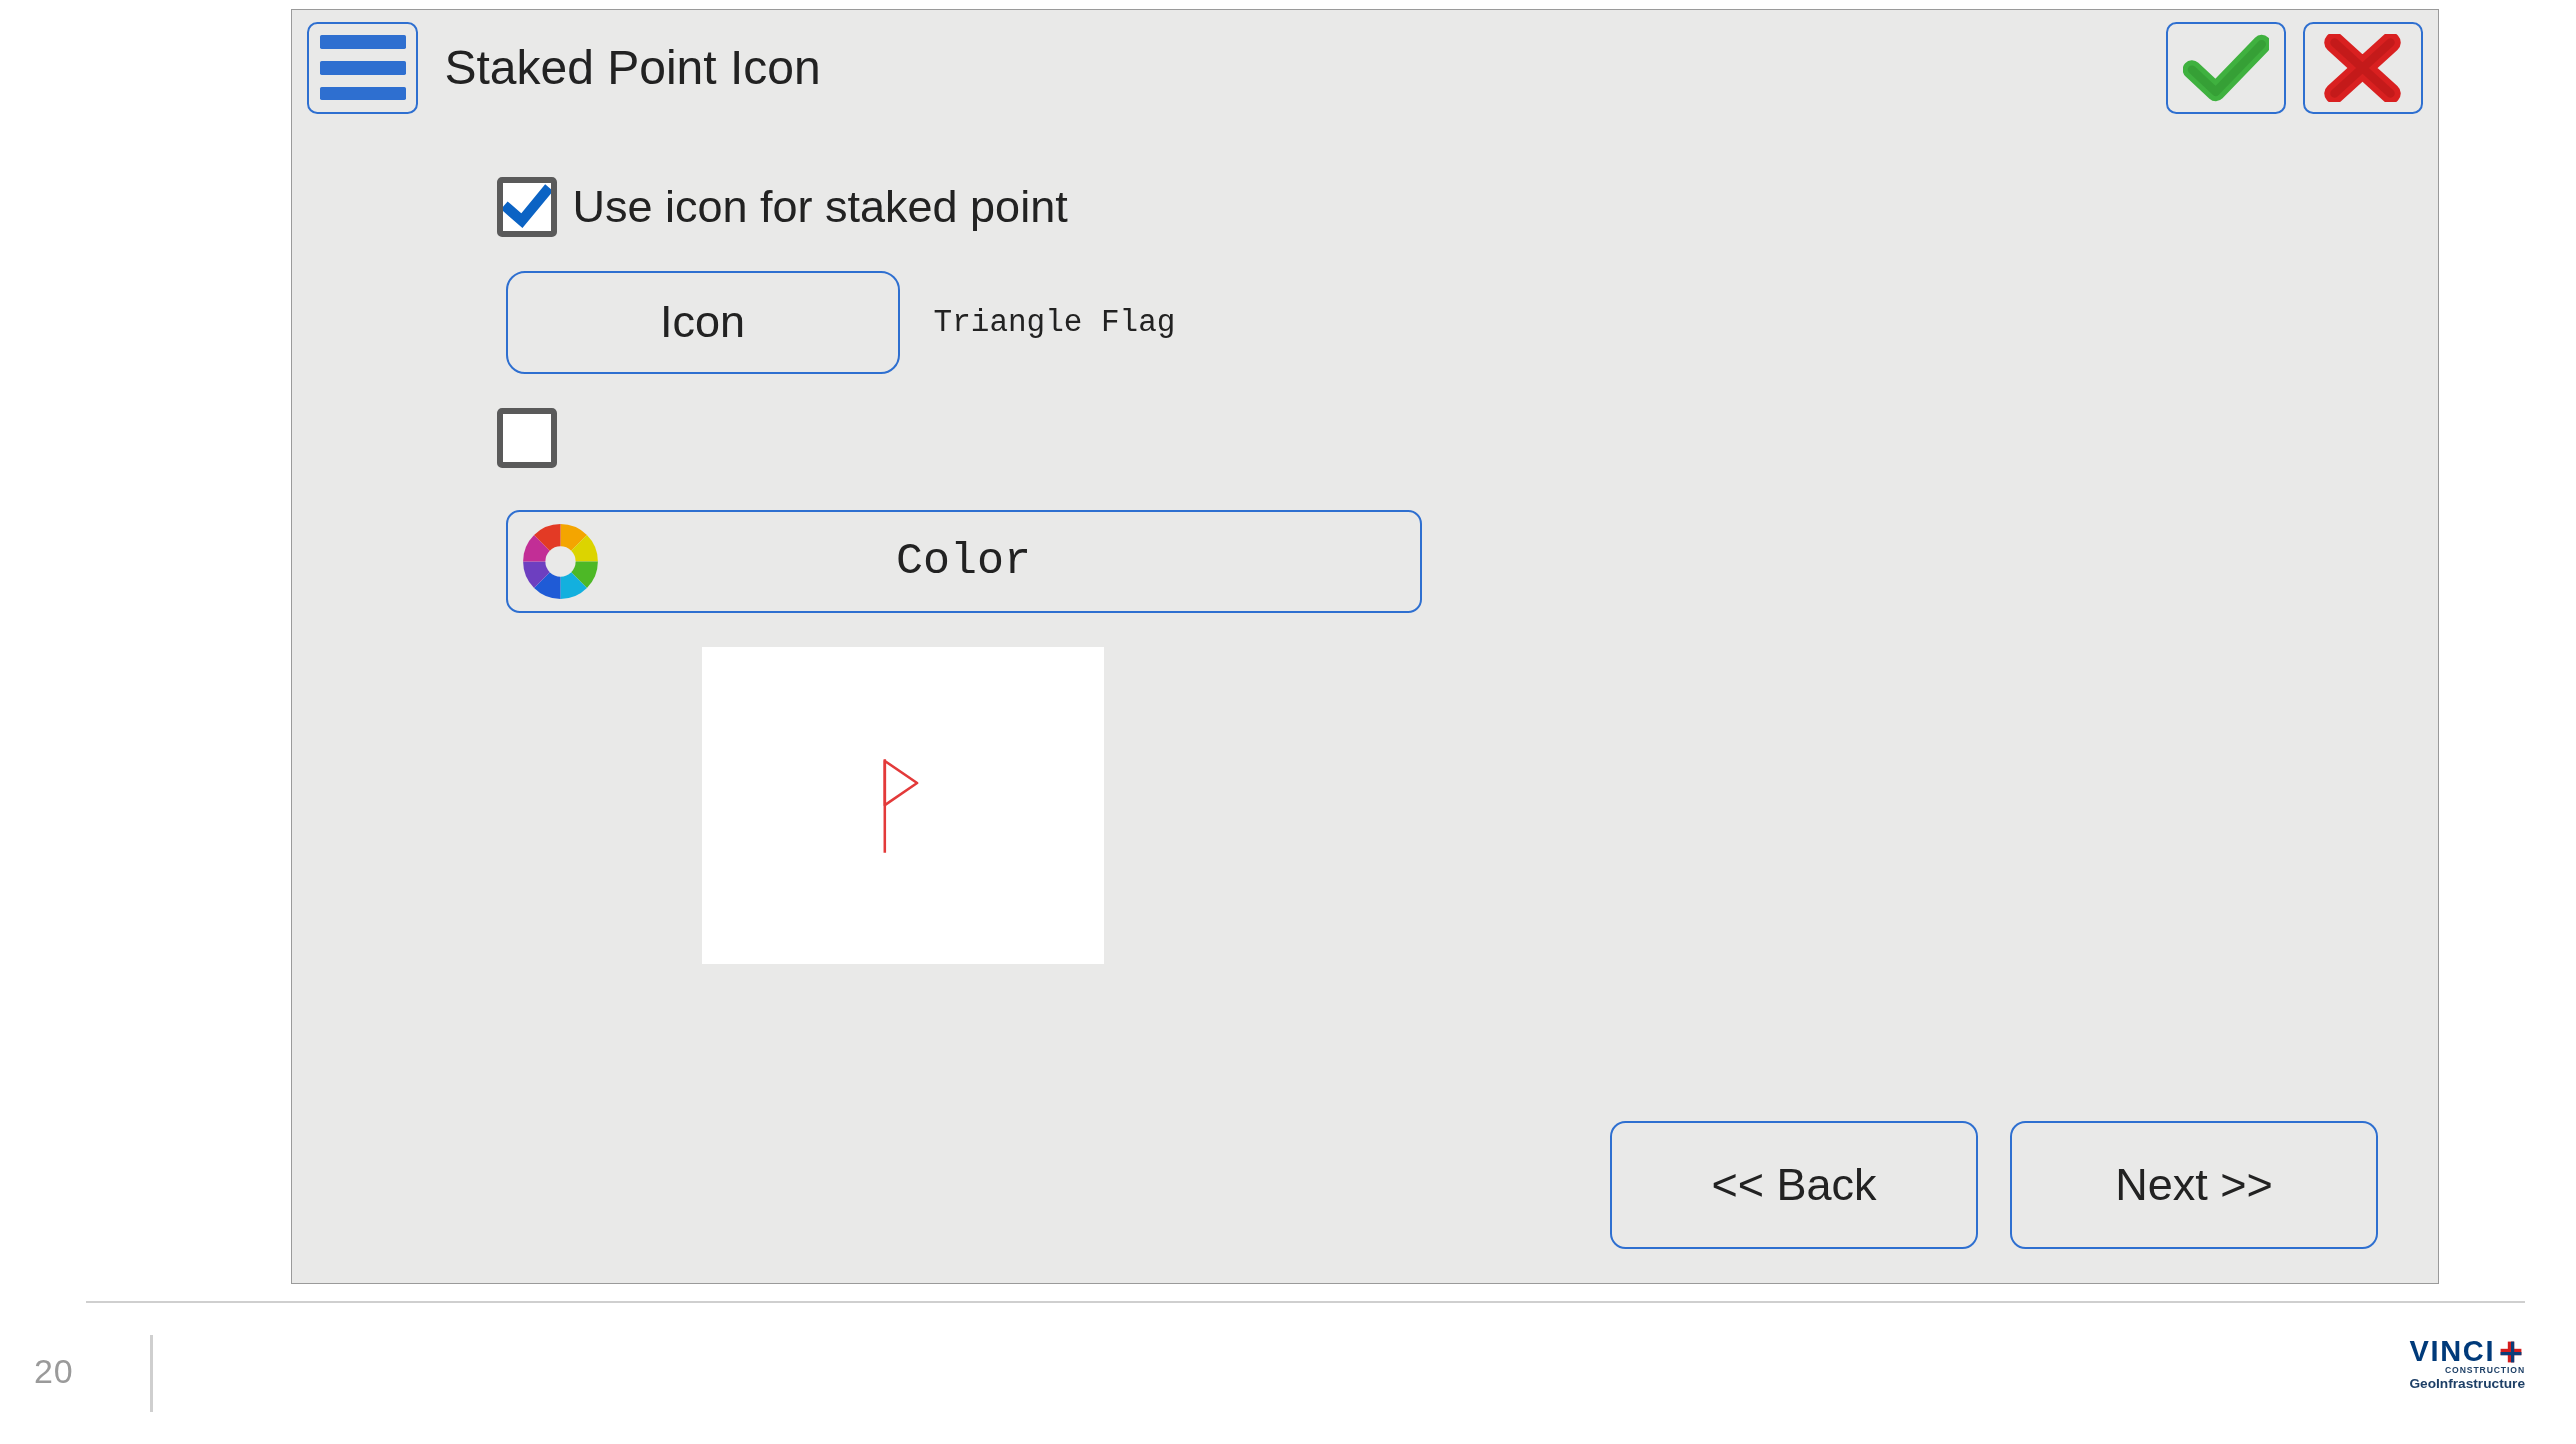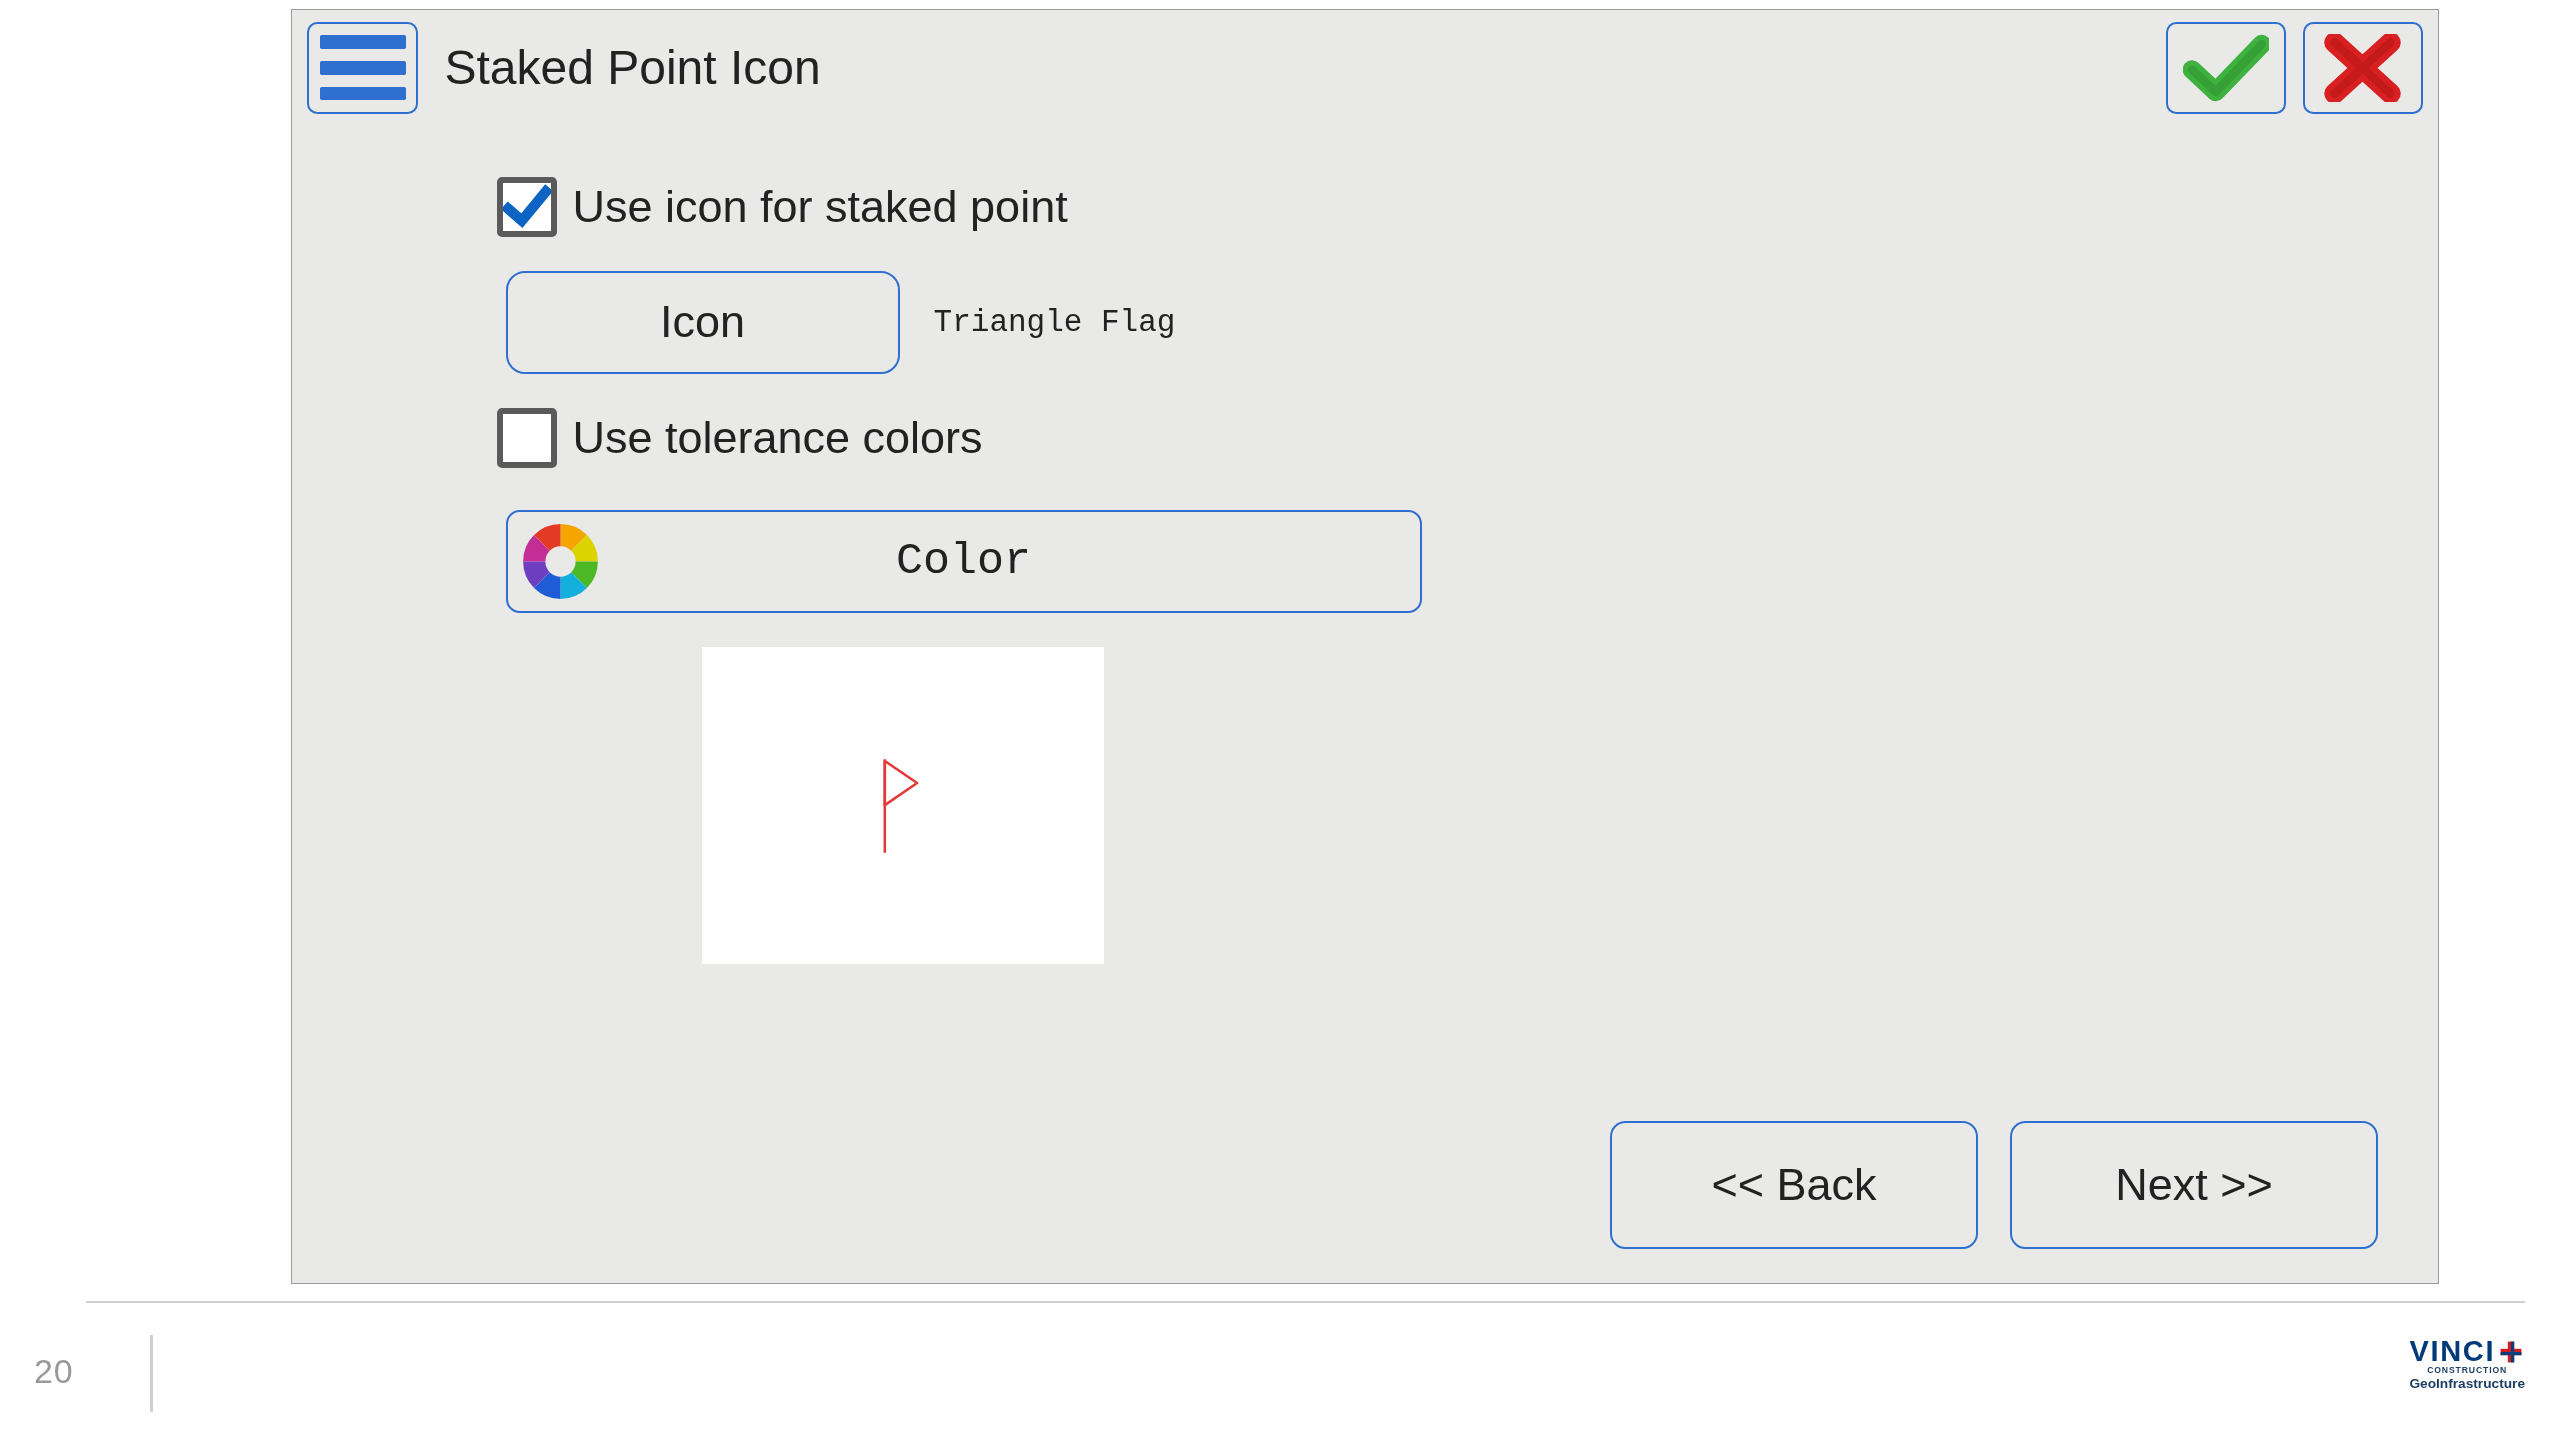--- a/index.html
+++ b/index.html
@@ -35,21 +35,21 @@
     left: 150px;
     top: 1335px;
     width: 2.6px;
     height: 77px;
     background: #cfcfcf;
   }
   .brand-block {
     position: absolute;
     right: 51px;
     top: 1335px;
-    text-align: center;
+    text-align: right;
     font-size: 19px;
     font-weight: 700;
     color: #003a7a;
   }
   .brand-line1 { display: flex; align-items: center; gap: 3.4px; letter-spacing: 1.7px; font-size: 29px; }
   .brand-plus {
     width: 24px; height: 24px; display: inline-block;
   }
   .brand-line2 { font-size: 8.6px; color: #1d3f66; letter-spacing: 0.9px; margin-top: -3.4px; }
   .brand-line3 { font-size: 13.7px; color: #1d3f66; font-weight: 600; margin-top: 1.7px; }
@@ -218,21 +218,20 @@
 
     <div class="row" style="margin-left:8.6px;">
       <span class="icon-btn">
         <span>Icon</span>
       </span>
       <span class="icon-name">Triangle Flag</span>
     </div>
 
     <div class="row">
       <span class="checkbox"></span>
-      <span class="row-label">Use tolerance colors</span>
     </div>
 
     <div class="row" style="margin-left:8.6px;">
       <span class="color-btn">
         <svg class="color-wheel" viewBox="0 0 100 100">
           <g transform="translate(50,50)">
             <path d="M0 0 L0 -42 A42 42 0 0 1 29.7 -29.7 Z" fill="#f4a500"></path>
             <path d="M0 0 L29.7 -29.7 A42 42 0 0 1 42 0 Z" fill="#dcd400"></path>
             <path d="M0 0 L42 0 A42 42 0 0 1 29.7 29.7 Z" fill="#4db826"></path>
             <path d="M0 0 L29.7 29.7 A42 42 0 0 1 0 42 Z" fill="#13b0de"></path>

